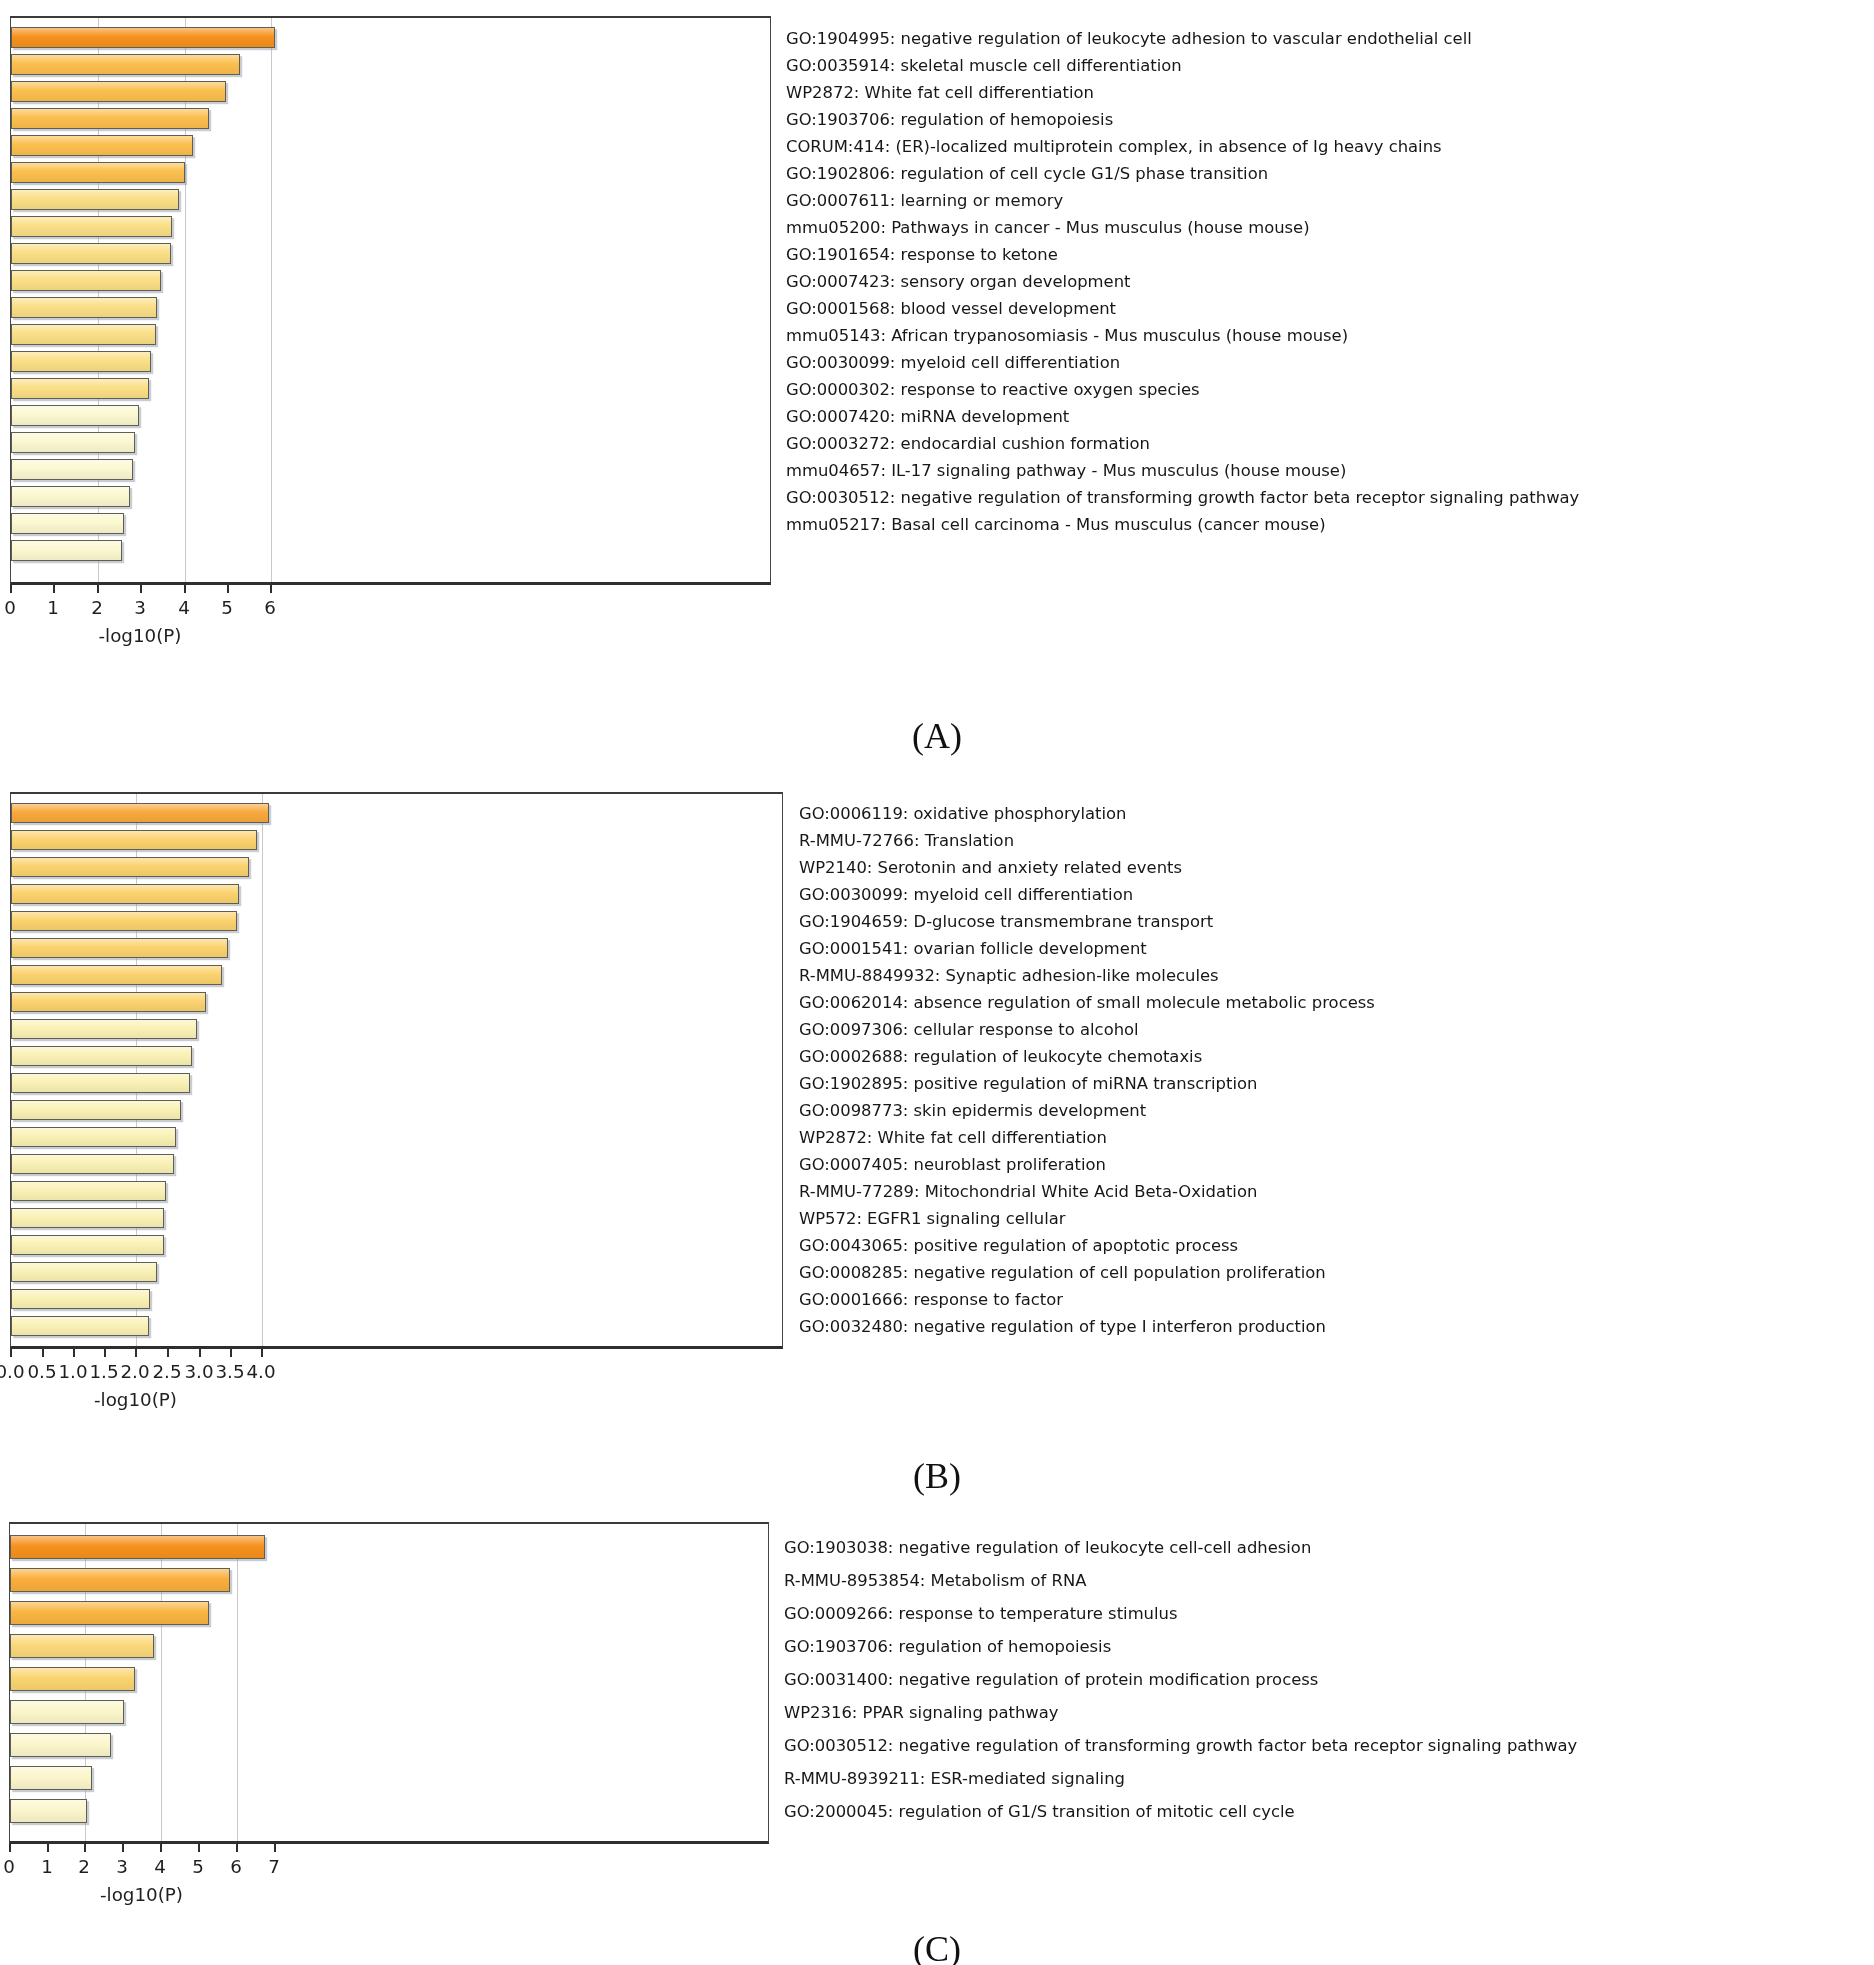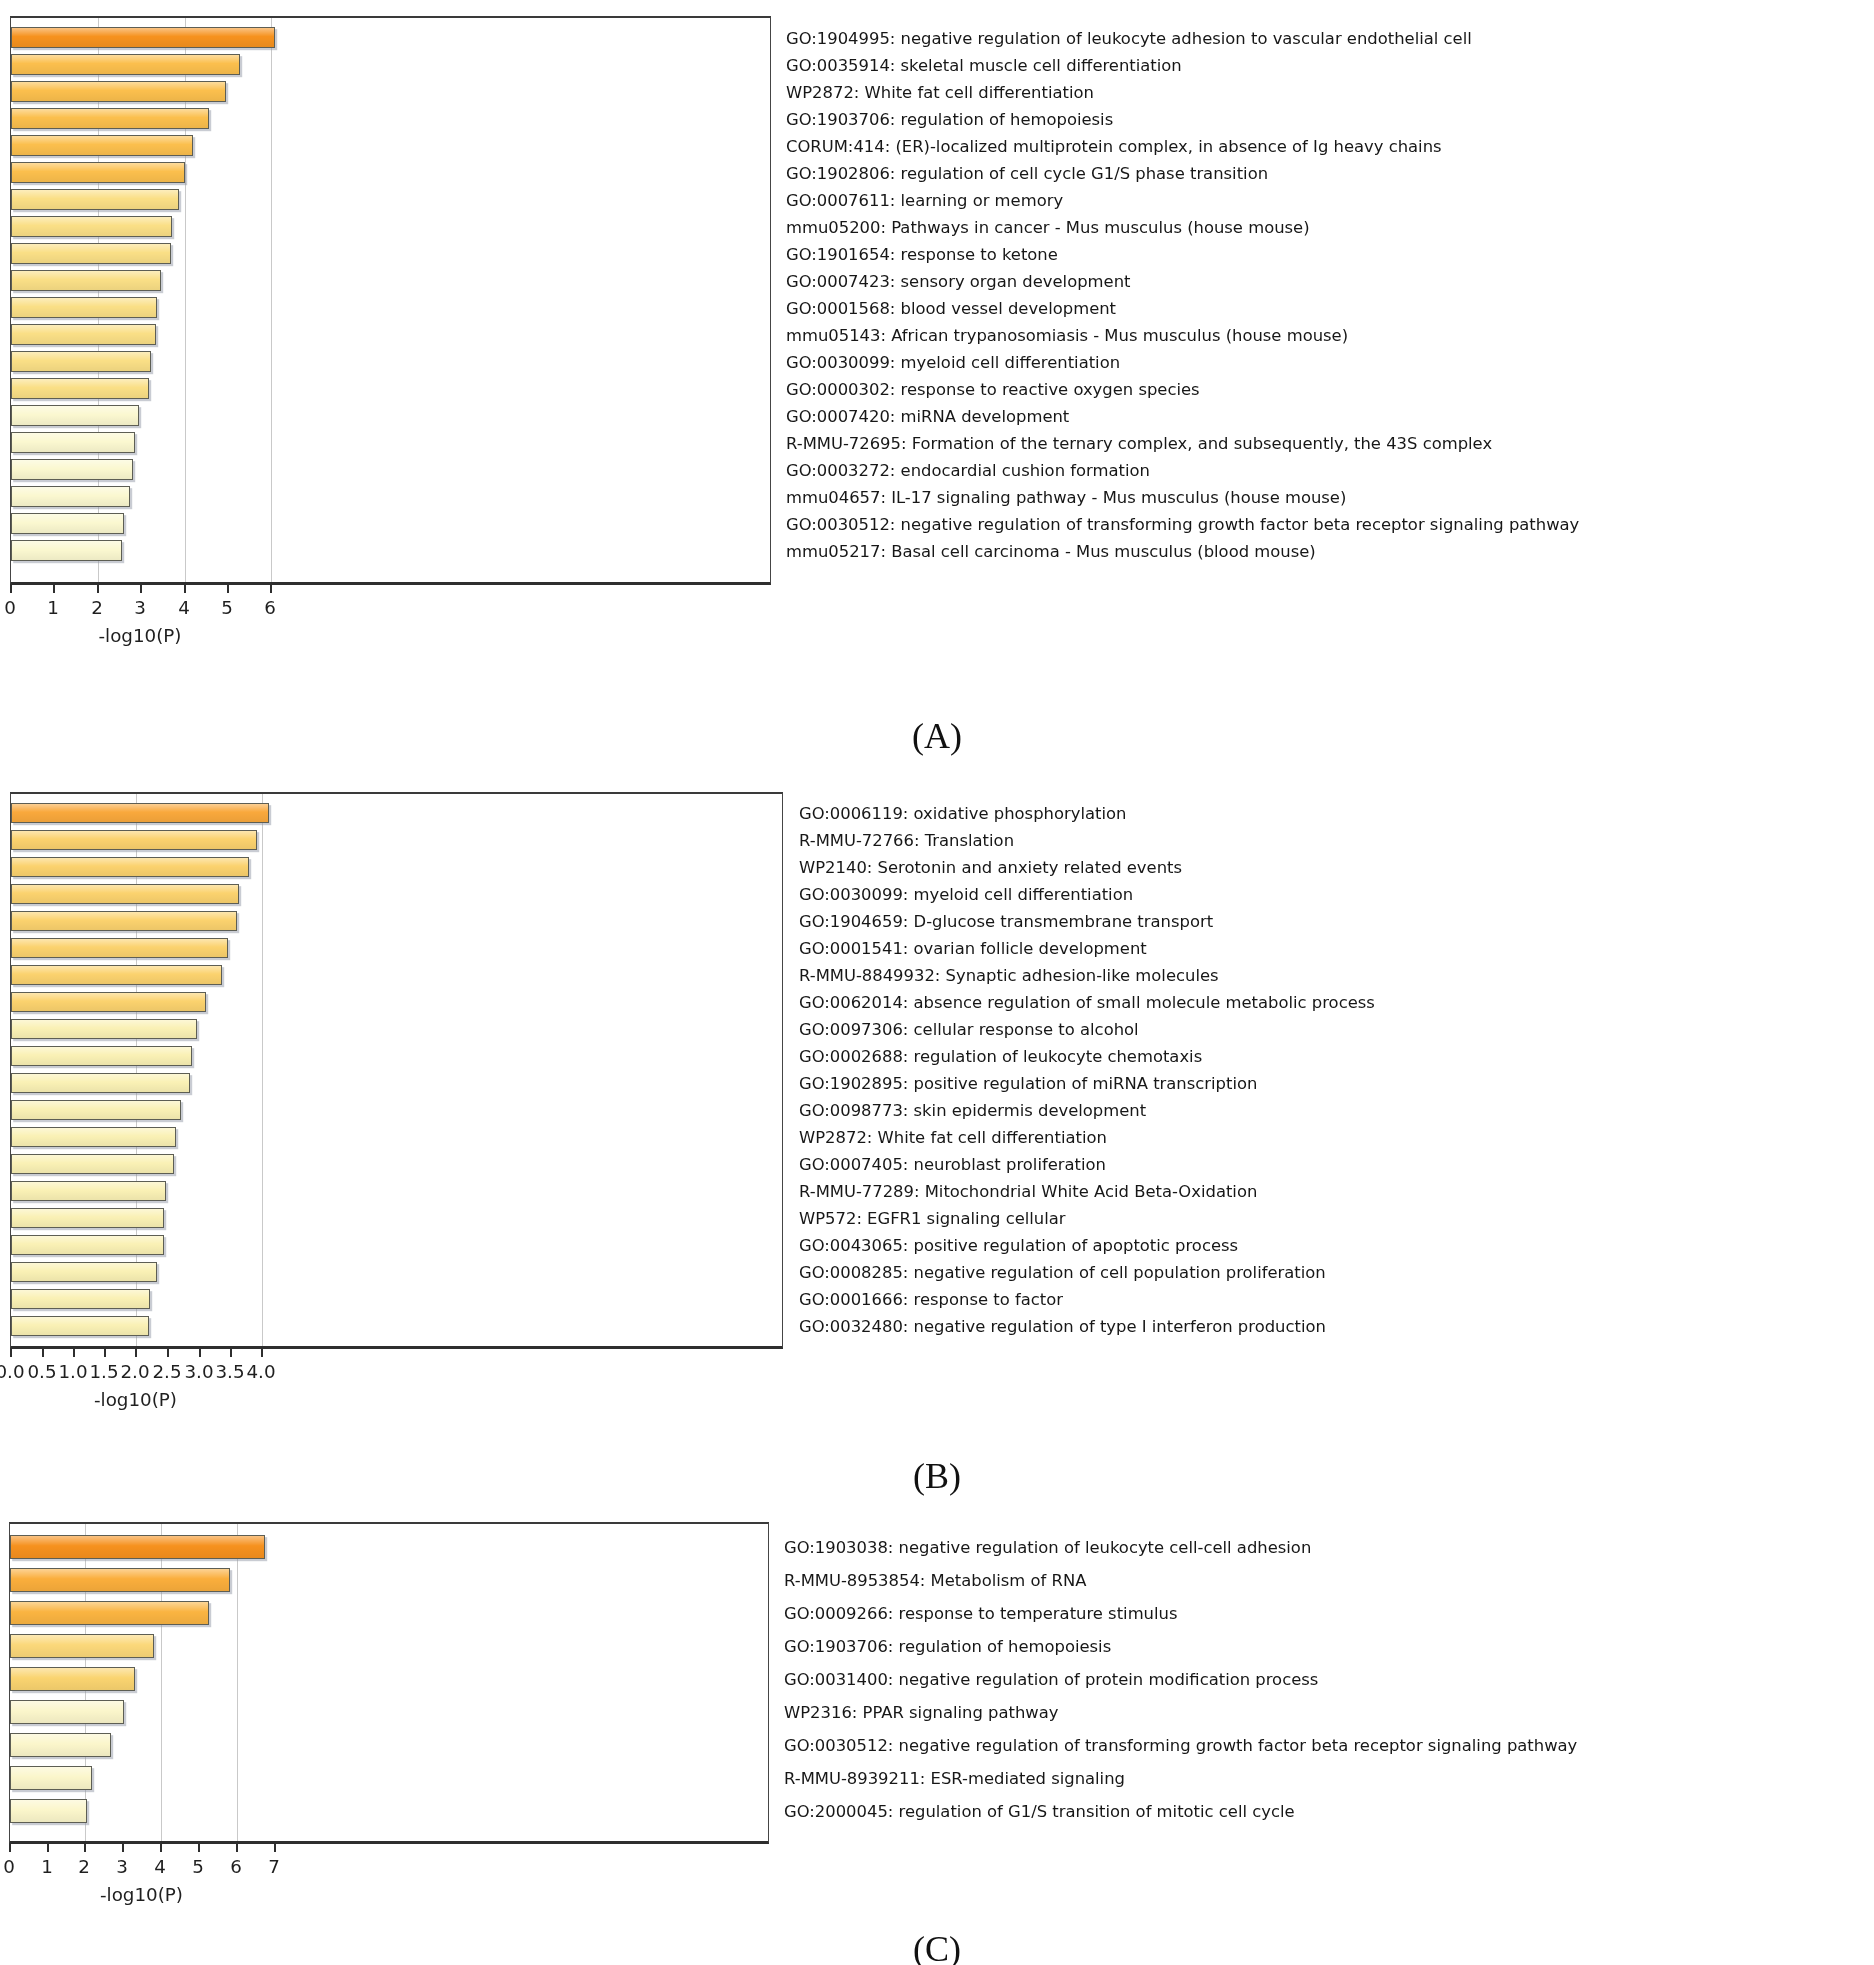--- a/index.html
+++ b/index.html
@@ -133,25 +133,24 @@
       <div class="term-label" style="height: 27px;">GO:1902806: regulation of cell cycle G1/S phase transition</div>
       <div class="term-label" style="height: 27px;">GO:0007611: learning or memory</div>
       <div class="term-label" style="height: 27px;">mmu05200: Pathways in cancer - Mus musculus (house mouse)</div>
       <div class="term-label" style="height: 27px;">GO:1901654: response to ketone</div>
       <div class="term-label" style="height: 27px;">GO:0007423: sensory organ development</div>
       <div class="term-label" style="height: 27px;">GO:0001568: blood vessel development</div>
       <div class="term-label" style="height: 27px;">mmu05143: African trypanosomiasis - Mus musculus (house mouse)</div>
       <div class="term-label" style="height: 27px;">GO:0030099: myeloid cell differentiation</div>
       <div class="term-label" style="height: 27px;">GO:0000302: response to reactive oxygen species</div>
       <div class="term-label" style="height: 27px;">GO:0007420: miRNA development</div>
-      <div class="term-label" style="height: 27px;">R-MMU-72695: Formation of the ternary complex, and subsequently, the 43S complex</div>
       <div class="term-label" style="height: 27px;">GO:0003272: endocardial cushion formation</div>
       <div class="term-label" style="height: 27px;">mmu04657: IL-17 signaling pathway - Mus musculus (house mouse)</div>
       <div class="term-label" style="height: 27px;">GO:0030512: negative regulation of transforming growth factor beta receptor signaling pathway</div>
-      <div class="term-label" style="height: 27px;">mmu05217: Basal cell carcinoma - Mus musculus (blood mouse)</div>
+      <div class="term-label" style="height: 27px;">mmu05217: Basal cell carcinoma - Mus musculus (cancer mouse)</div>
     </div>
   </div>
 <div class="caption" style="top:715px">(A)</div>
 
 <div class="chart-block" id="panel-B" style="top: 792px; left: 10px;">
     <div class="plot-frame" style="width: 771px; height: 546px; padding-top: 5.5px;">
       <div class="gridline" style="left: 125px;"></div>
       <div class="gridline" style="left: 251px;"></div>
       <div class="bar-row" style="height: 27px;">
         <div class="bar" style="height: 20.5px; width: 258px; background-color: rgb(249, 168, 60);"></div>

